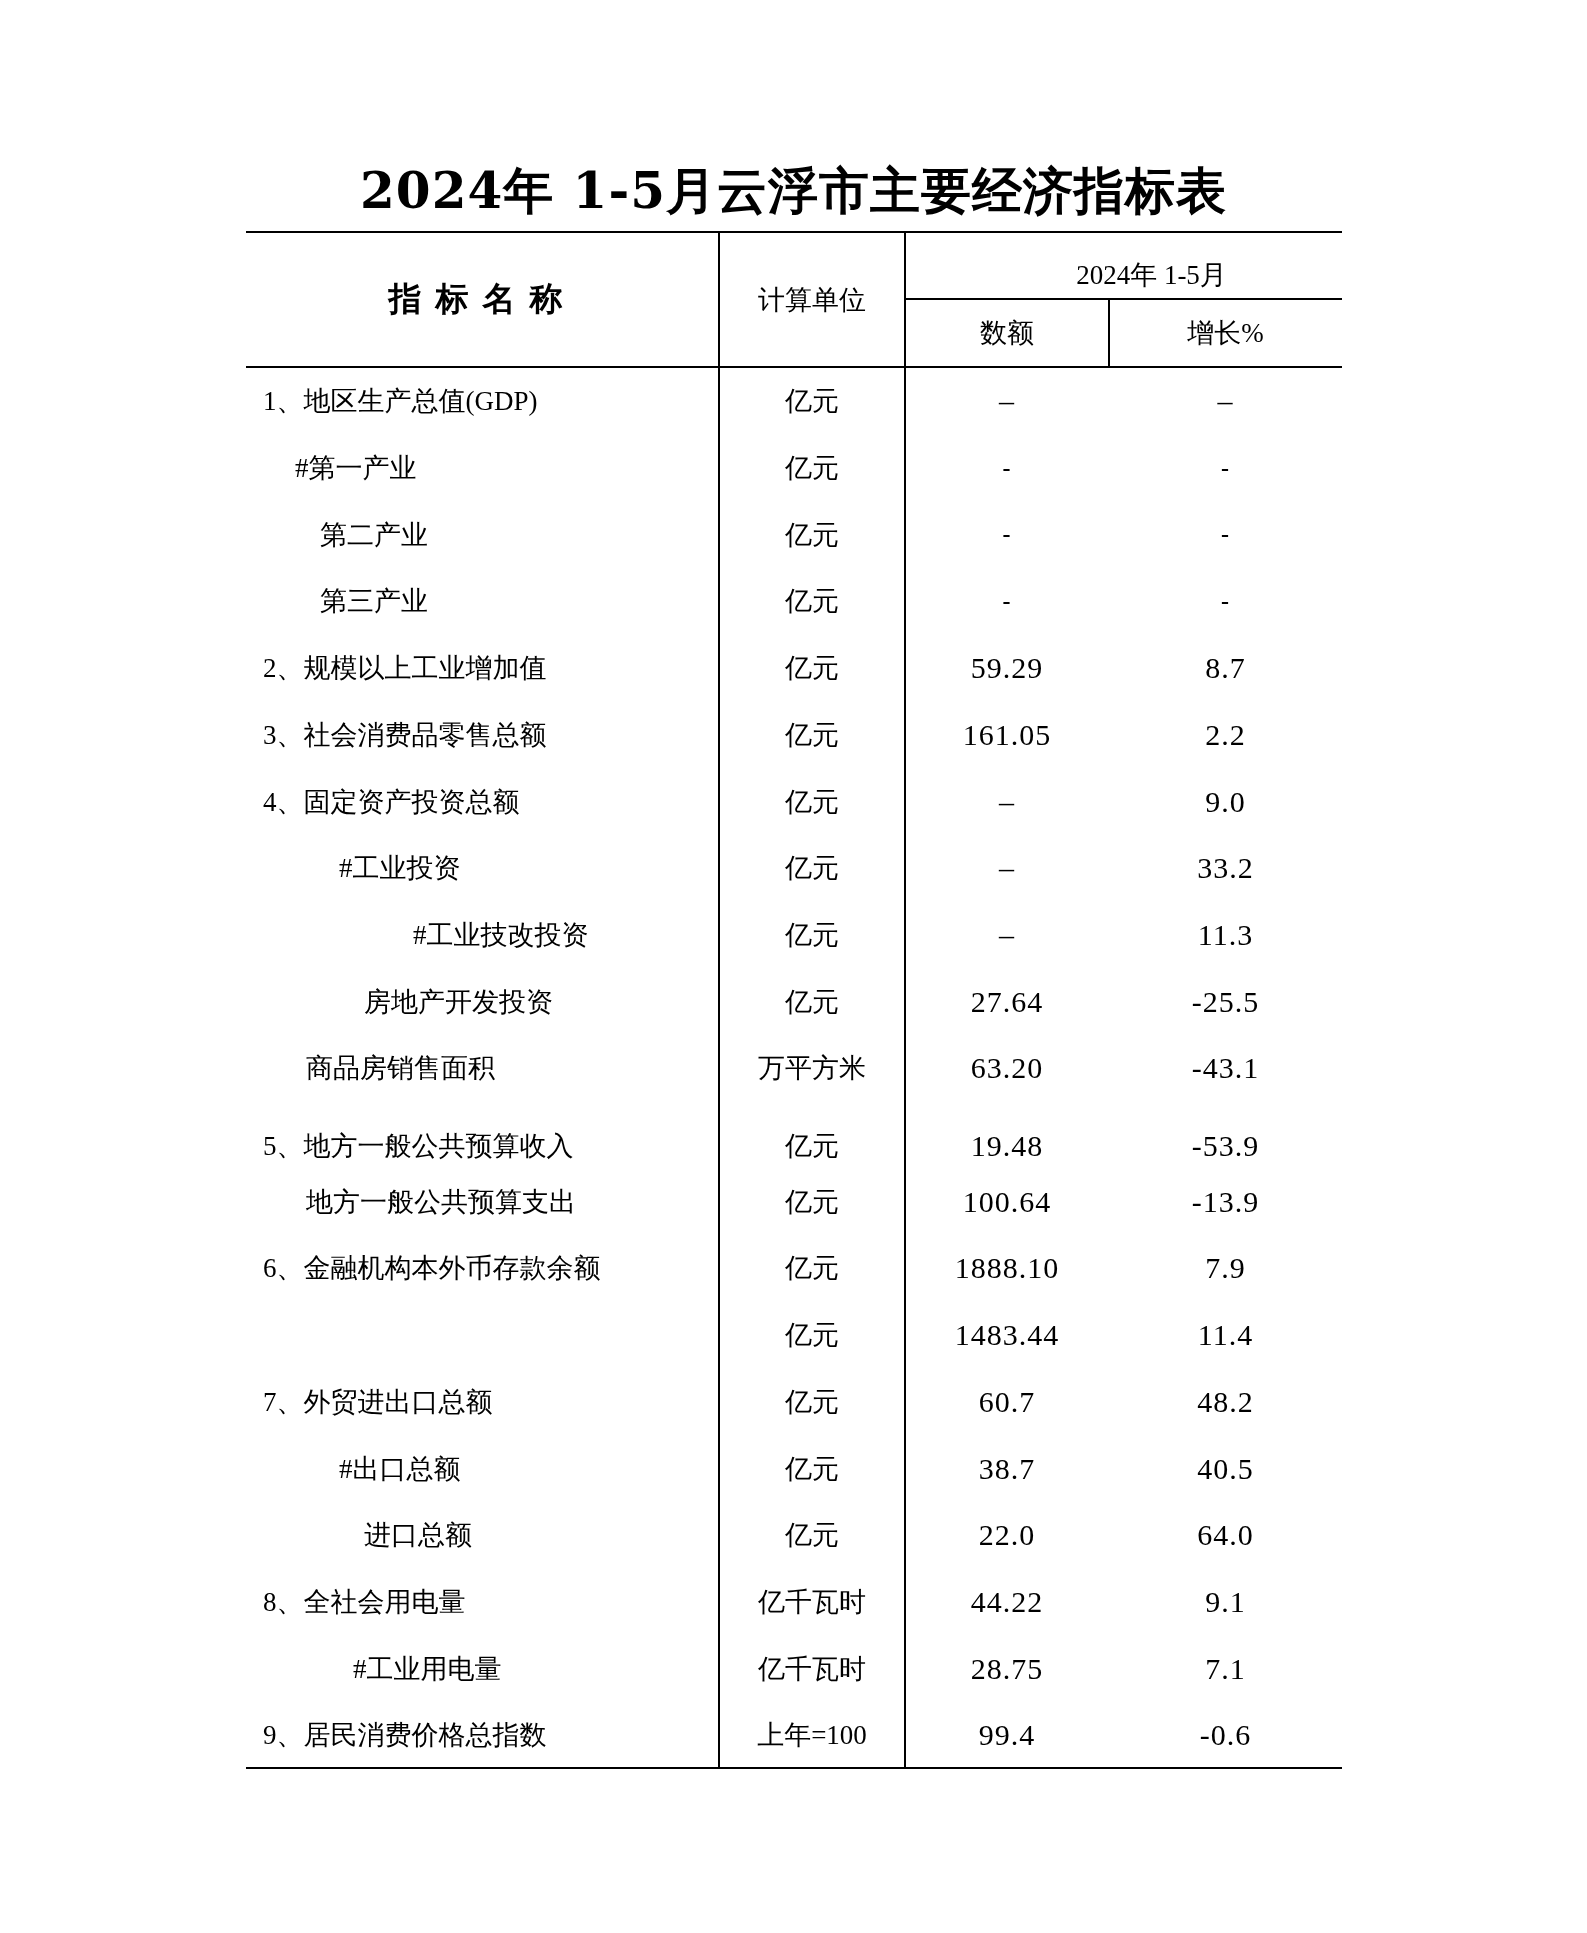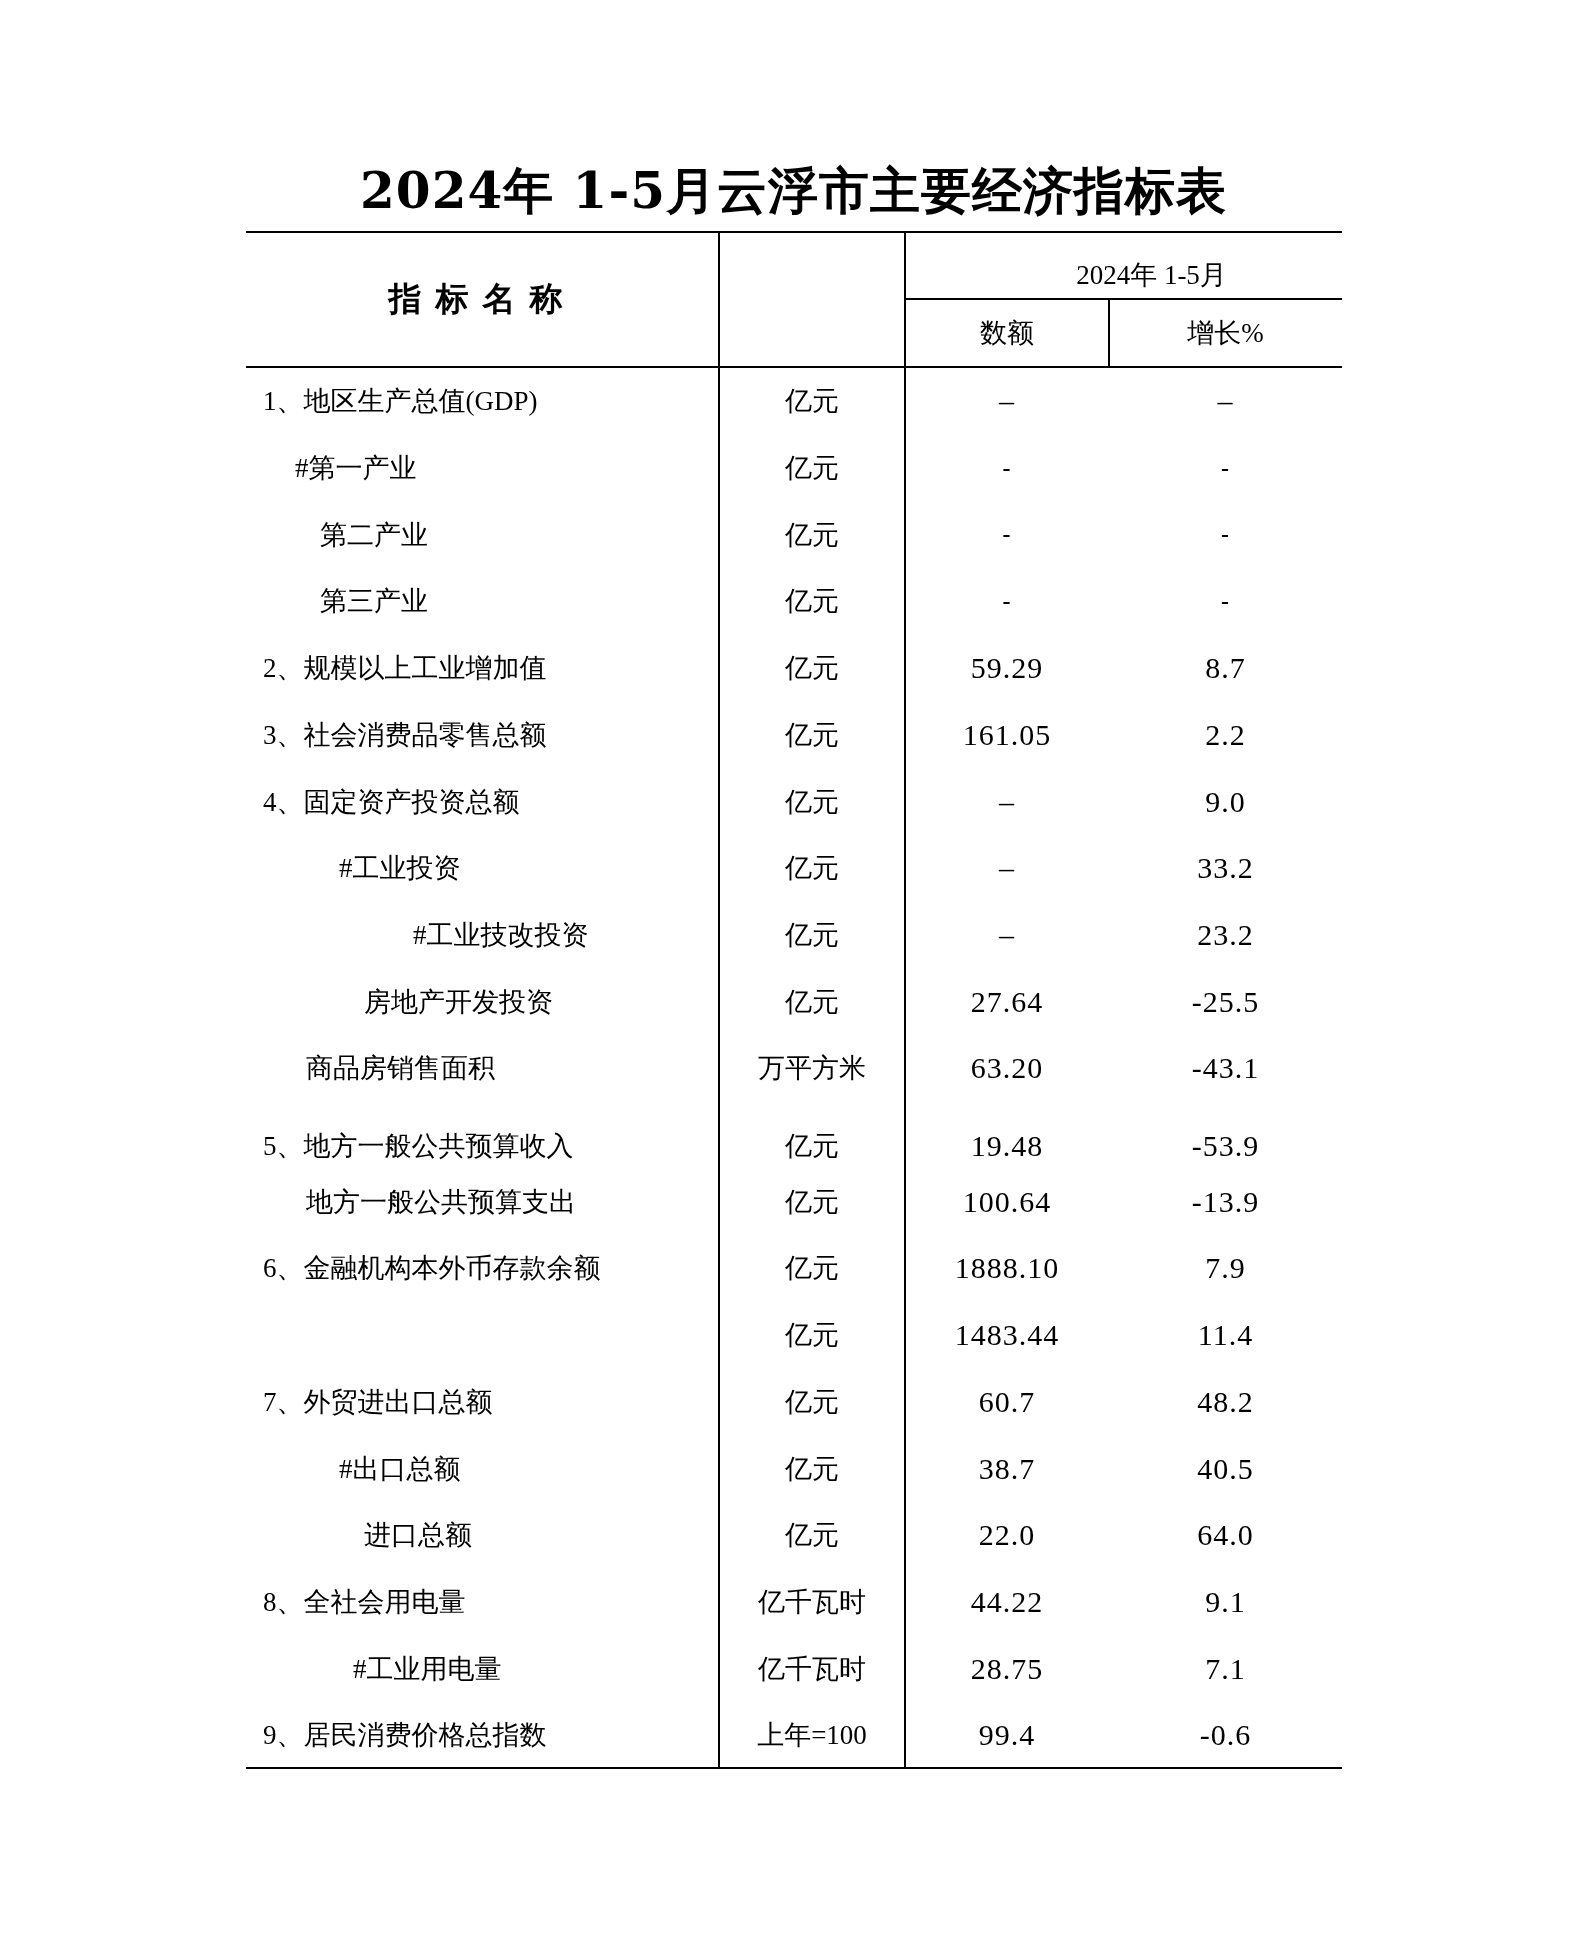--- a/index.html
+++ b/index.html
@@ -33,20 +33,21 @@
   <div class="hline" style="top:0;width:1096px;"></div>
   <div class="hline" style="top:67px;left:659px;width:437px;"></div>
   <div class="hline" style="top:135px;width:1096px;"></div>
   <div class="hline" style="top:1536px;width:1096px;"></div>
 
   <div class="vline" style="left:472px;top:0;height:1537px;"></div>
   <div class="vline" style="left:658px;top:0;height:1537px;"></div>
   <div class="vline" style="left:862px;top:68px;height:68px;"></div>
 
   <div class="hdr bold" style="left:0;top:2px;width:473px;height:133px;">指标名称</div>
+  <div class="hdr" style="left:473px;top:2px;width:186px;height:133px;">计算单位</div>
   <div class="hdr" style="left:687px;top:2px;width:437px;height:83px;">2024年 1-5月</div>
   <div class="hdr" style="left:659px;top:69px;width:204px;height:66px;">数额</div>
   <div class="hdr" style="left:863px;top:69px;width:233px;height:66px;">增长%</div>
 
   <div id="rows">
       <div class="row" style="top: 137px;">
     <div class="cell c-name" style="padding-left: 17px; width: 456px;">1、地区生产总值(GDP)</div>
     <div class="cell c-unit">亿元</div>
     <div class="cell c-val">–</div>
     <div class="cell c-grow">–</div>
@@ -90,21 +91,21 @@
       <div class="row" style="top: 603.9px;">
     <div class="cell c-name" style="padding-left: 93px; width: 380px;">#工业投资</div>
     <div class="cell c-unit">亿元</div>
     <div class="cell c-val">–</div>
     <div class="cell c-grow">33.2</div>
   </div>
       <div class="row" style="top: 670.6px;">
     <div class="cell c-name" style="padding-left: 167px; width: 306px;">#工业技改投资</div>
     <div class="cell c-unit">亿元</div>
     <div class="cell c-val">–</div>
-    <div class="cell c-grow">23.2</div>
+    <div class="cell c-grow">11.3</div>
   </div>
       <div class="row" style="top: 737.3px;">
     <div class="cell c-name" style="padding-left: 118px; width: 355px;">房地产开发投资</div>
     <div class="cell c-unit">亿元</div>
     <div class="cell c-val">27.64</div>
     <div class="cell c-grow">-25.5</div>
   </div>
       <div class="row" style="top: 804px;">
     <div class="cell c-name" style="padding-left: 60px; width: 413px;">商品房销售面积</div>
     <div class="cell c-unit" style="letter-spacing: 0px;">万平方米</div>

